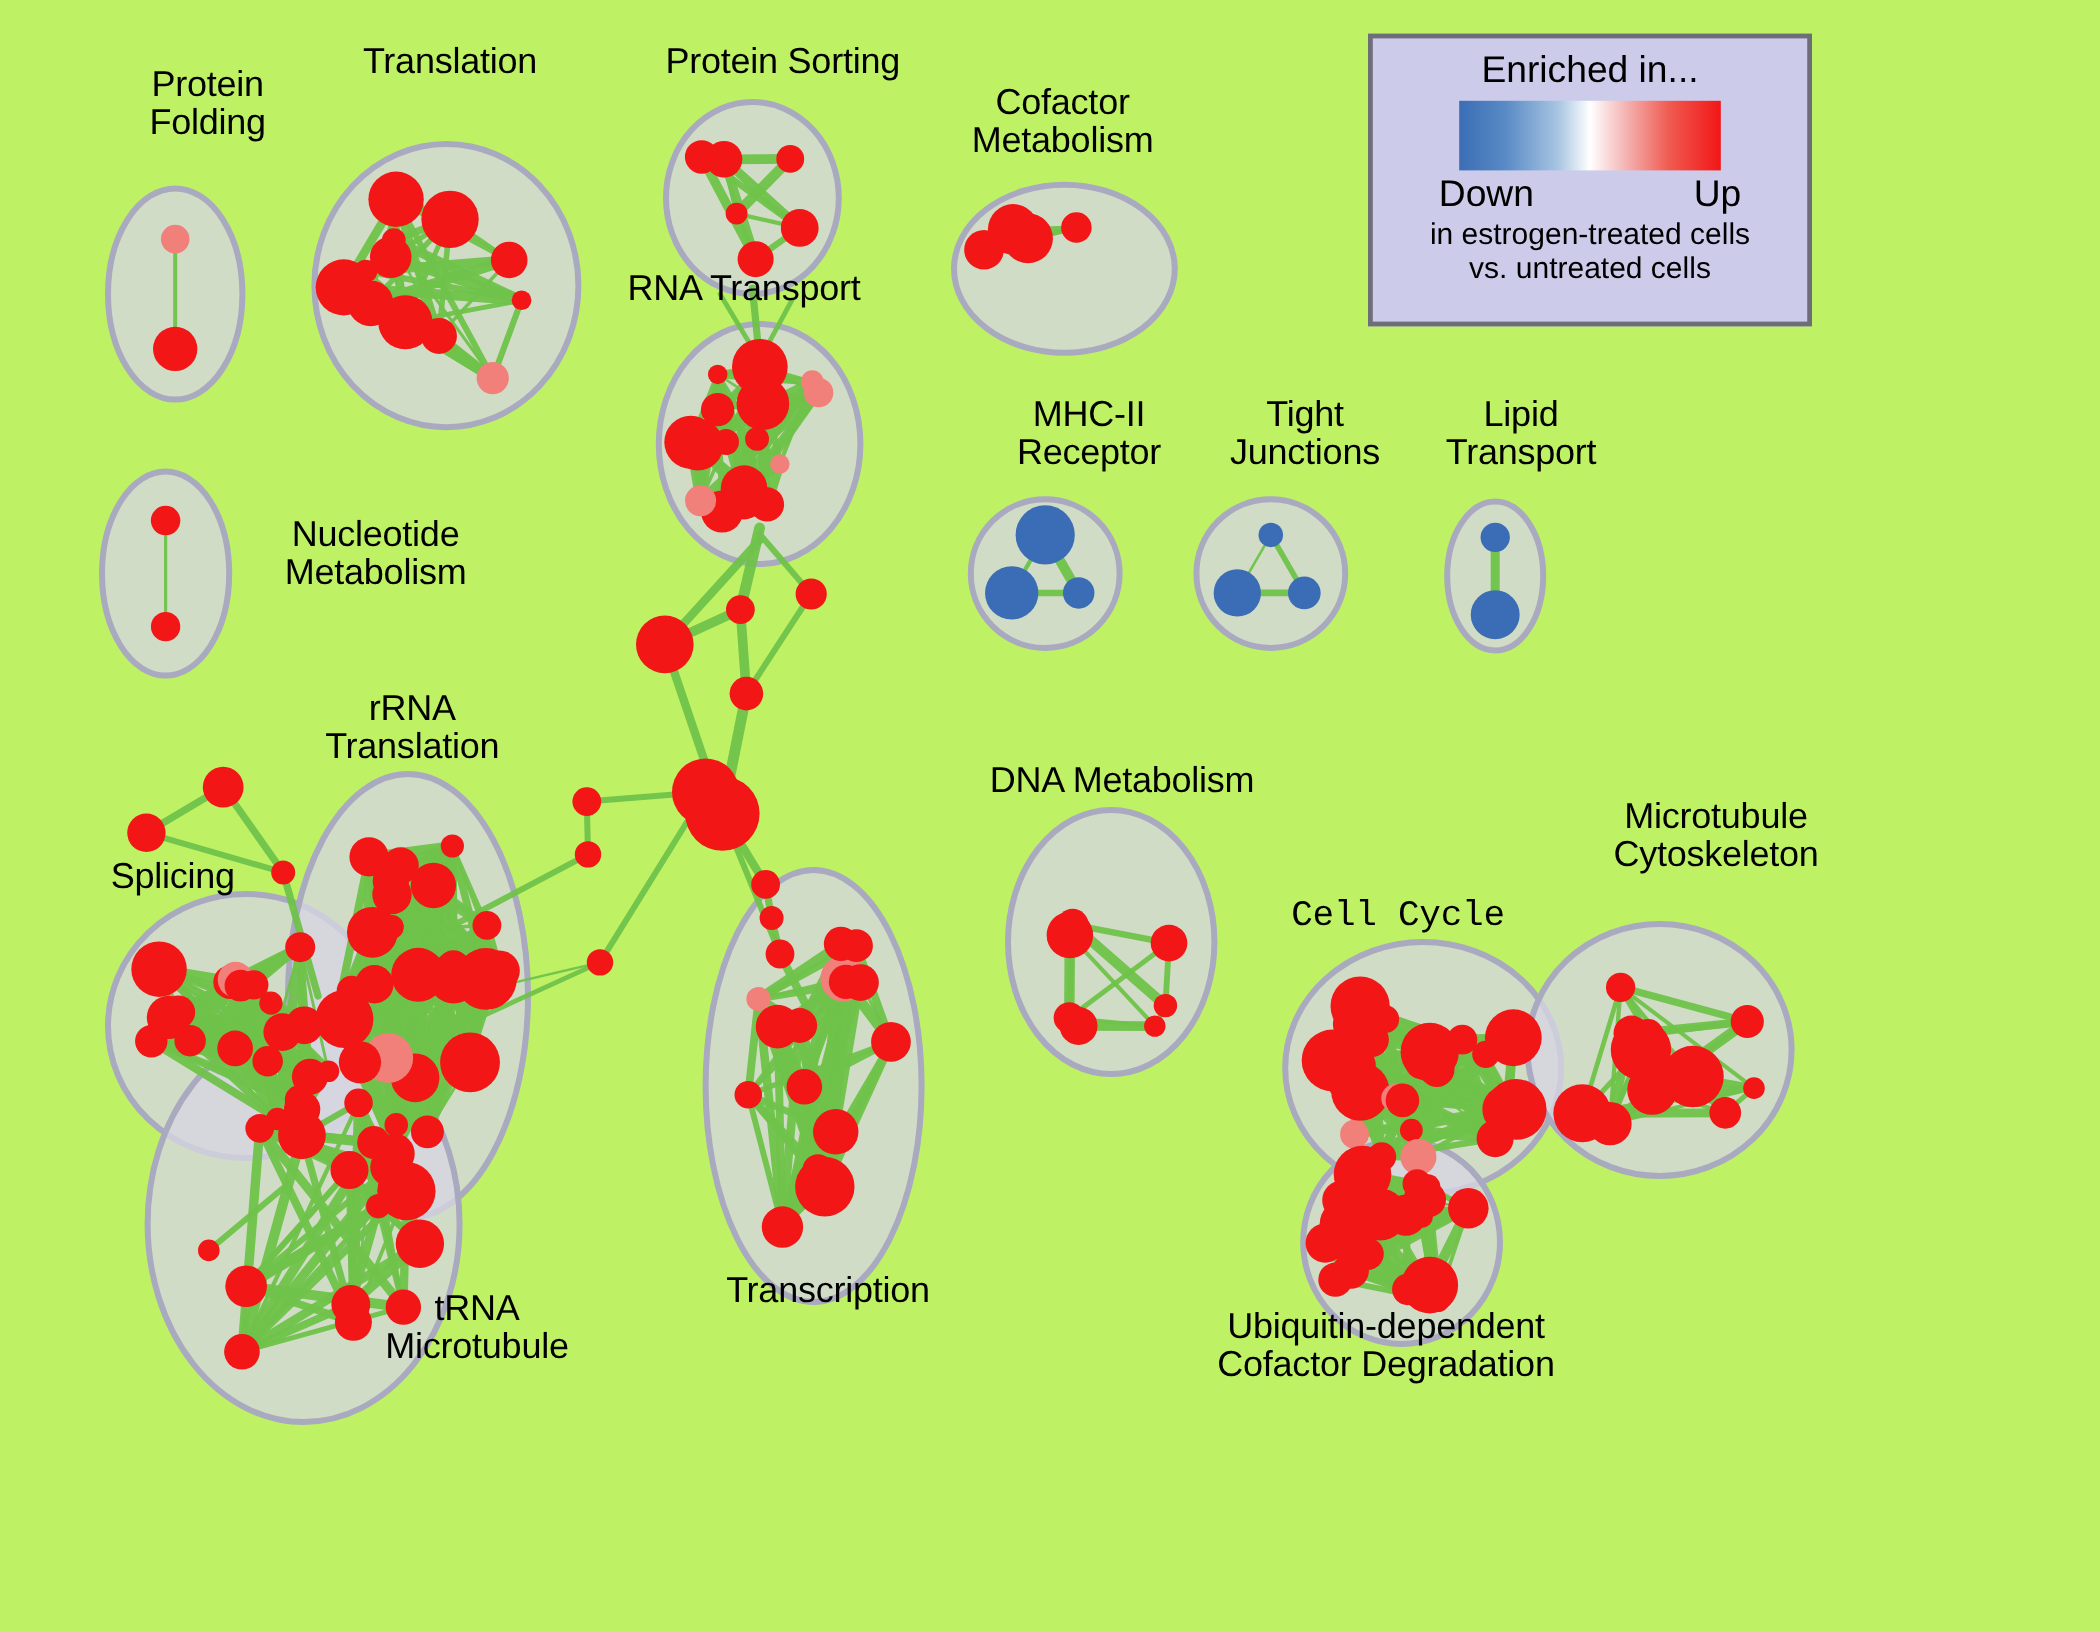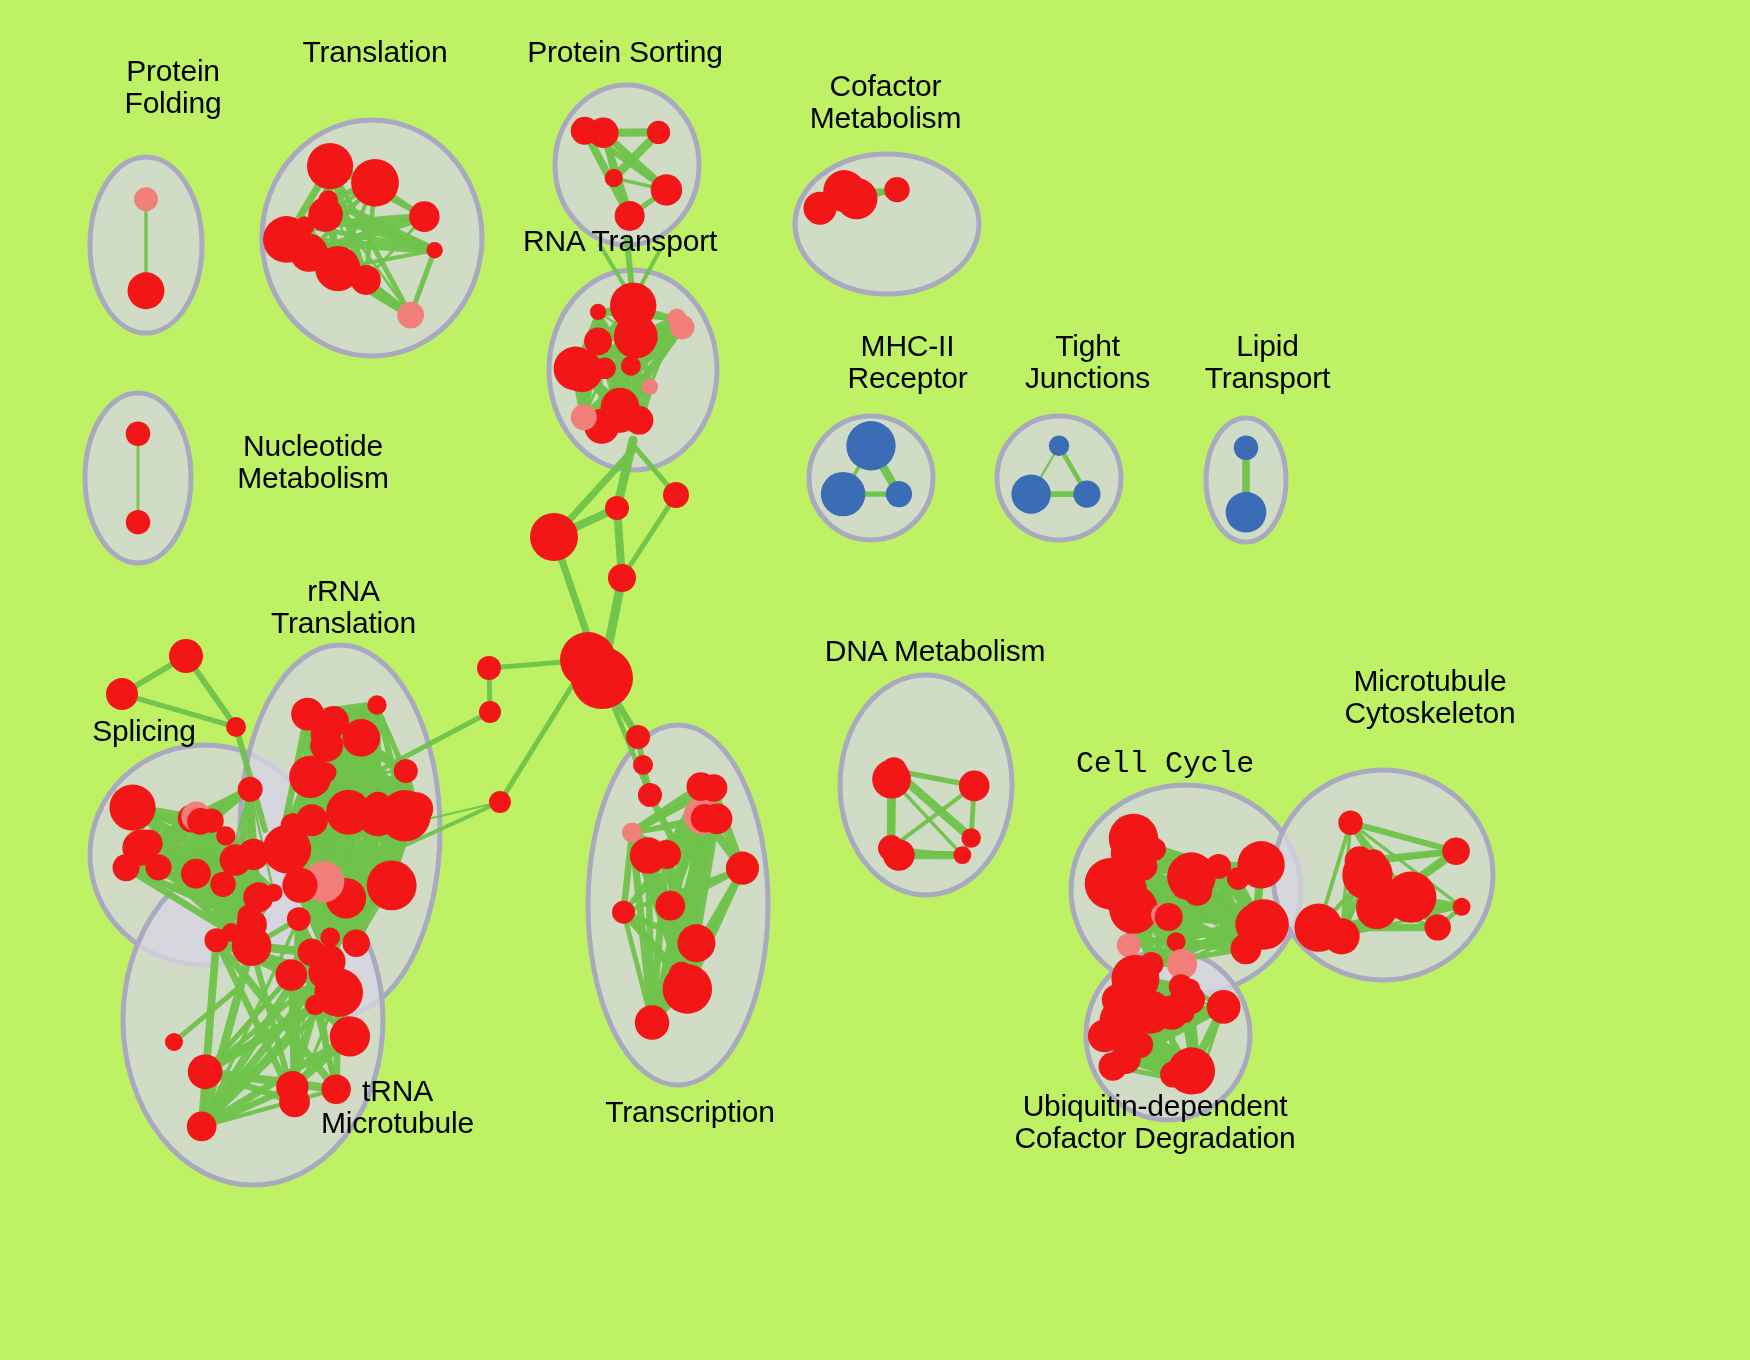--- a/index.html
+++ b/index.html
@@ -1231,40 +1231,52 @@
         <circle cx="1190.0869409493396" cy="999.6046617443471" r="14.950071376981214" fill="#f21616"></circle>
         <circle cx="1191.470003060965" cy="1070.959123226639" r="23.627597546670586" fill="#f21616"></circle>
         <circle cx="1180.8791374200532" cy="986.3907369709208" r="12.105680509004742" fill="#f21616"></circle>
       </g>
     </svg>
 
   <div id="labels">
       <div class="cluster-label" style="left: 78px; top: 55px; width: 190px;">Protein
 Folding</div>
       <div class="cluster-label" style="left: 250px; top: 36px; width: 250px;">Translation</div>
-      <div class="cluster-label" style="left: 500px; top: 36px; width: 250px;">Protein Sorting</div>
+      <div class="cluster-label" style="left: 500px; top: 36px; width: 250px; text-align: right;">Protein Sorting</div>
       <div class="cluster-label" style="left: 495px; top: 225px; width: 250px;">RNA Transport</div>
       <div class="cluster-label" style="left: 778px; top: 70px; width: 215px;">Cofactor
 Metabolism</div>
       <div class="cluster-label" style="left: 198px; top: 430px; width: 230px;">Nucleotide
 Metabolism</div>
       <div class="cluster-label" style="left: 800px; top: 330px; width: 215px;">MHC-II
 Receptor</div>
       <div class="cluster-label" style="left: 990px; top: 330px; width: 195px;">Tight
 Junctions</div>
       <div class="cluster-label" style="left: 1170px; top: 330px; width: 195px;">Lipid
 Transport</div>
       <div class="cluster-label" style="left: 54px; top: 715px; width: 180px;">Splicing</div>
       <div class="cluster-label" style="left: 236px; top: 575px; width: 215px;">rRNA
 Translation</div>
       <div class="cluster-label" style="left: 290px; top: 1075px; width: 215px;">tRNA
 Microtubule</div>
-      <div class="cluster-label" style="left: 565px; top: 1060px; width: 250px; margin-top: 36px;">Transcription</div>
+      <div class="cluster-label" style="left: 565px; top: 1060px; width: 250px;">Transcription</div>
       <div class="cluster-label" style="left: 805px; top: 635px; width: 260px;">DNA Metabolism</div>
       <div class="cluster-label" style="left: 1050px; top: 748px; width: 230px; font-family: Liberation Mono, monospace;">Cell Cycle</div>
       <div class="cluster-label" style="left: 1290px; top: 665px; width: 280px;">Microtubule
 Cytoskeleton</div>
       <div class="cluster-label" style="left: 980px; top: 1090px; width: 350px;">Ubiquitin-dependent
 Cofactor Degradation</div>
     </div>
 
+  <div id="legend">
+    <div id="legend-title">Enriched in...</div>
+    <div id="legend-bar"></div>
+    <div id="legend-ends">
+      <span>Down</span>
+      <span>Up</span>
+    </div>
+    <div id="legend-sub">
+      <div>in estrogen-treated cells</div>
+      <div>vs. untreated cells</div>
+    </div>
+  </div>
 
 </div>
 
 </body></html>

